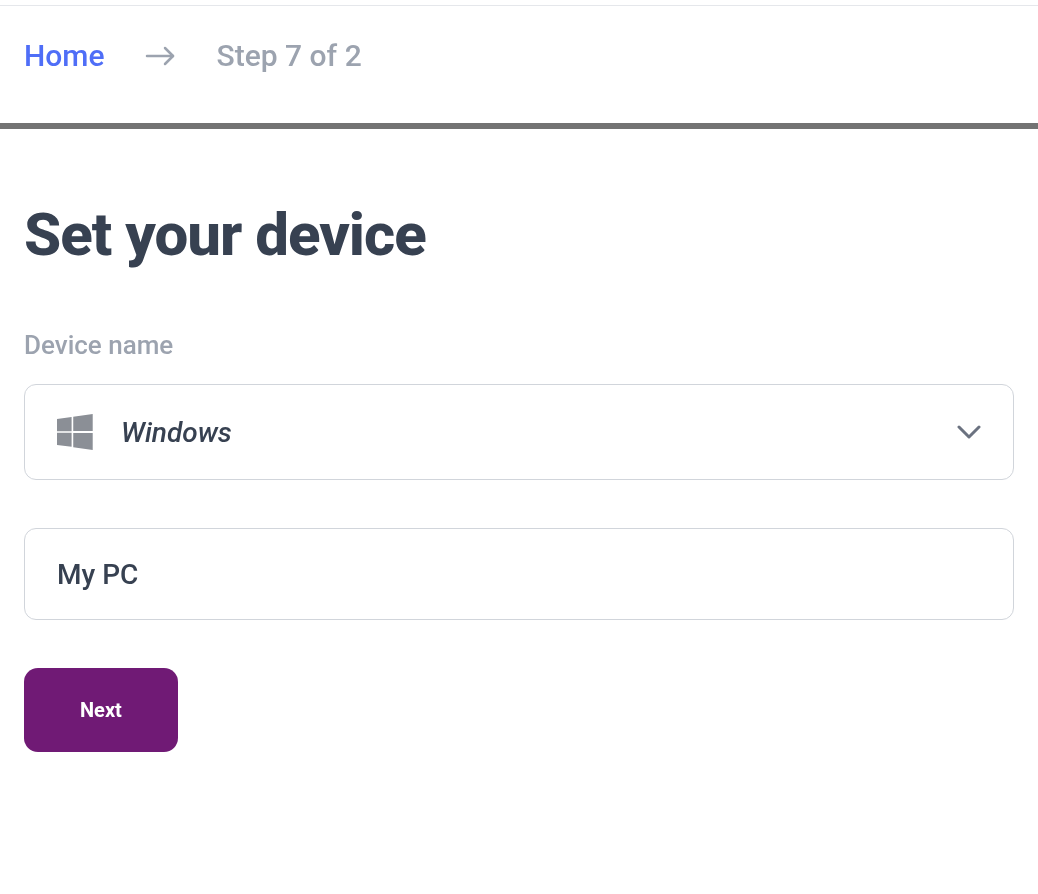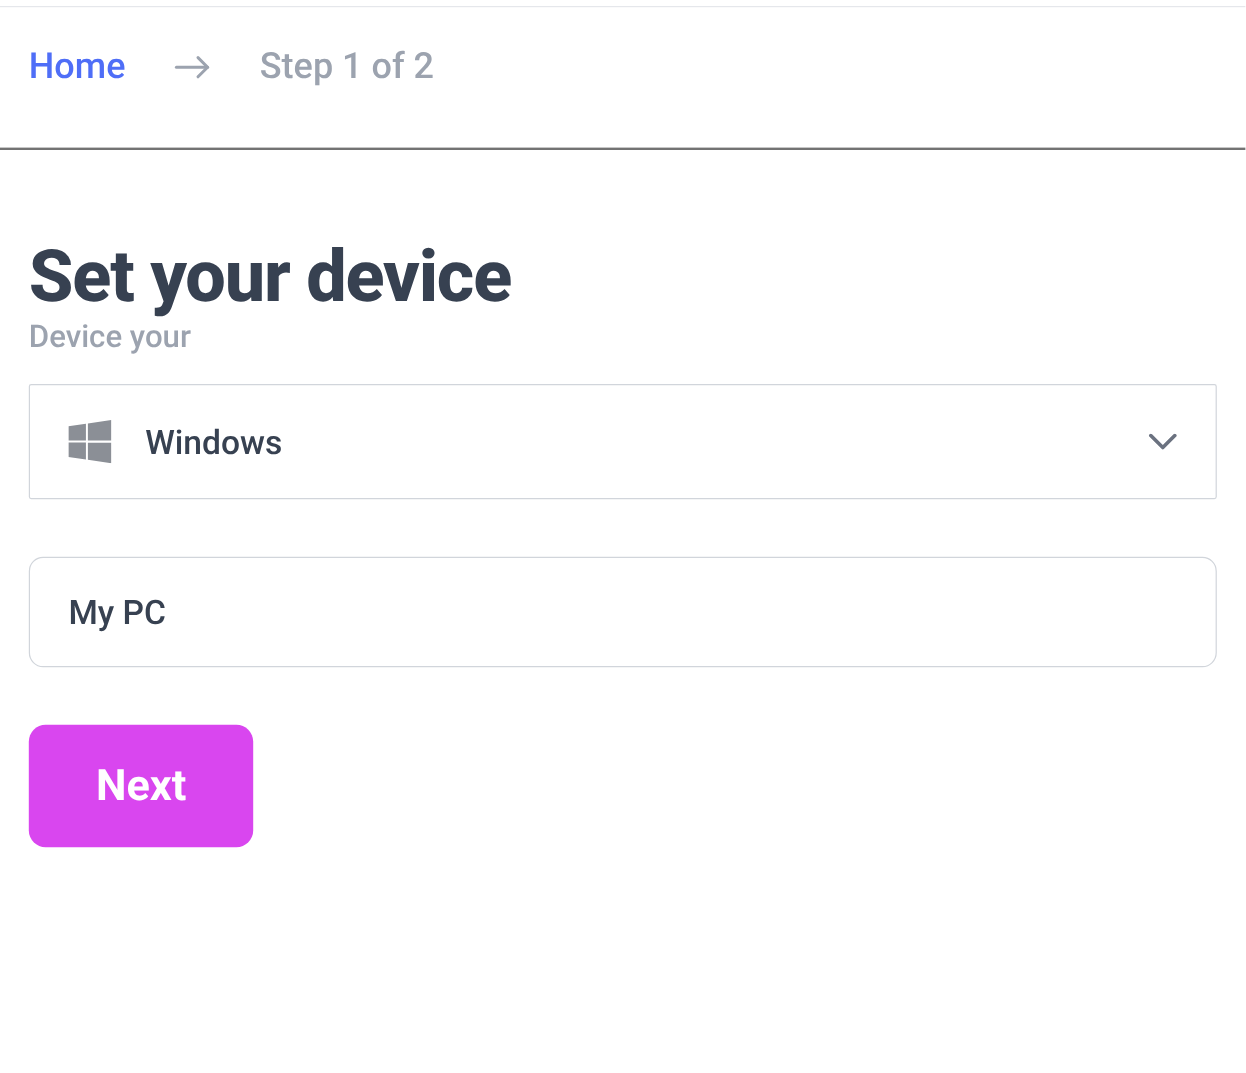--- a/index.html
+++ b/index.html
@@ -14,21 +14,21 @@
     }
     .top-border {
       height: 6px;
       border-bottom: 1px solid #e5e7eb;
     }
     .breadcrumb {
       display: flex;
       align-items: center;
       padding: 32px 24px 50px 24px;
       gap: 40px;
-      border-bottom: 2px solid #737373;
+      border-bottom: 6px solid #737373;
     }
     .breadcrumb-home {
       color: #4f6ef7;
       font-size: 30px;
       font-weight: 500;
       cursor: pointer;
     }
     .breadcrumb-arrow {
       color: #9ca3af;
       display: flex;
@@ -44,40 +44,42 @@
       font-weight: 500;
     }
     .content {
       padding: 70px 24px 24px 24px;
     }
     .page-title {
       color: #374151;
       font-size: 60px;
       font-weight: 800;
       letter-spacing: -1px;
+      margin-bottom: 60px;
     }
     .field-group {
       margin-bottom: 48px;
     }
     .field-label {
       color: #9ca3af;
       font-size: 26px;
       font-weight: 500;
       margin-bottom: 24px;
       display: block;
     }
     .select-wrapper {
       position: relative;
       border: 1px solid #d1d5db;
-      border-radius: 2px;
+      border-radius: 12px;
       height: 96px;
       display: flex;
       align-items: center;
       padding: 0 32px;
       cursor: pointer;
+      font-style: italic;
     }
     .select-icon {
       width: 36px;
       height: 36px;
       margin-right: 28px;
       display: flex;
       align-items: center;
       justify-content: center;
     }
     .select-value {
@@ -101,52 +103,52 @@
       border-radius: 12px;
       height: 92px;
       padding: 0 32px;
       font-size: 28px;
       font-weight: 500;
       color: #374151;
       font-family: inherit;
       outline: none;
     }
     .next-button {
-      background: #d946ef;
+      background: #701a75;
       color: #ffffff;
       border: none;
       border-radius: 14px;
       padding: 30px 56px;
-      font-size: 36px;
+      font-size: 20px;
       font-weight: 700;
       cursor: pointer;
       font-family: inherit;
     }
   </style>
 </head>
 <body>
 
 <div class="top-border"></div>
 
 <nav class="breadcrumb">
   <a class="breadcrumb-home">Home</a>
   <span class="breadcrumb-arrow">
     <svg viewBox="0 0 32 20" fill="none" stroke="currentColor" stroke-width="2.5" stroke-linecap="round" stroke-linejoin="round">
       <line x1="2" y1="10" x2="28" y2="10"></line>
       <polyline points="20,2 28,10 20,18"></polyline>
     </svg>
   </span>
-  <span class="breadcrumb-step">Step 1 of 2</span>
+  <span class="breadcrumb-step">Step 7 of 2</span>
 </nav>
 
 <main class="content">
   <h1 class="page-title">Set your device</h1>
 
   <div class="field-group">
-    <label class="field-label">Device your</label>
+    <label class="field-label">Device name</label>
     <div class="select-wrapper">
       <span class="select-icon">
         <svg viewBox="0 0 88 88" fill="#8b8f96">
           <path d="M0,12.5L35.7,7.6L35.7,42L0,42M39.7,7L87.3,0L87.3,41.8L39.7,41.8M0,45.7L35.7,45.7L35.7,80.3L0,75.5M39.7,46.2L87.3,46.2L87.3,88L39.7,81.2"></path>
         </svg>
       </span>
       <span class="select-value">Windows</span>
       <span class="chevron">
         <svg viewBox="0 0 24 14" fill="none" stroke="currentColor" stroke-width="3" stroke-linecap="round" stroke-linejoin="round">
           <polyline points="2,2 12,12 22,2"></polyline>

